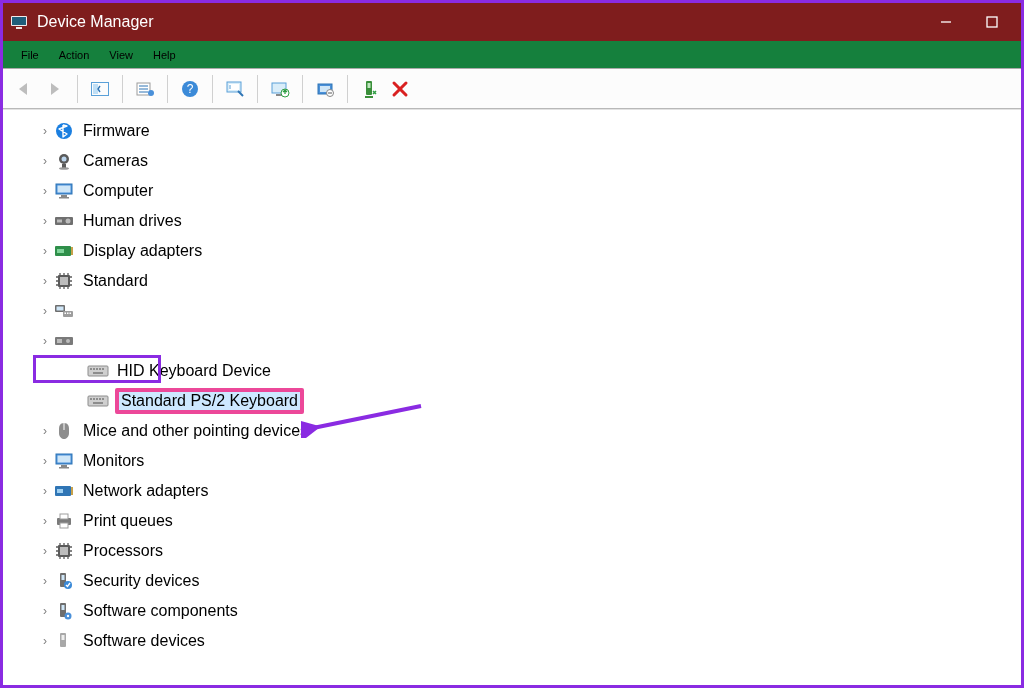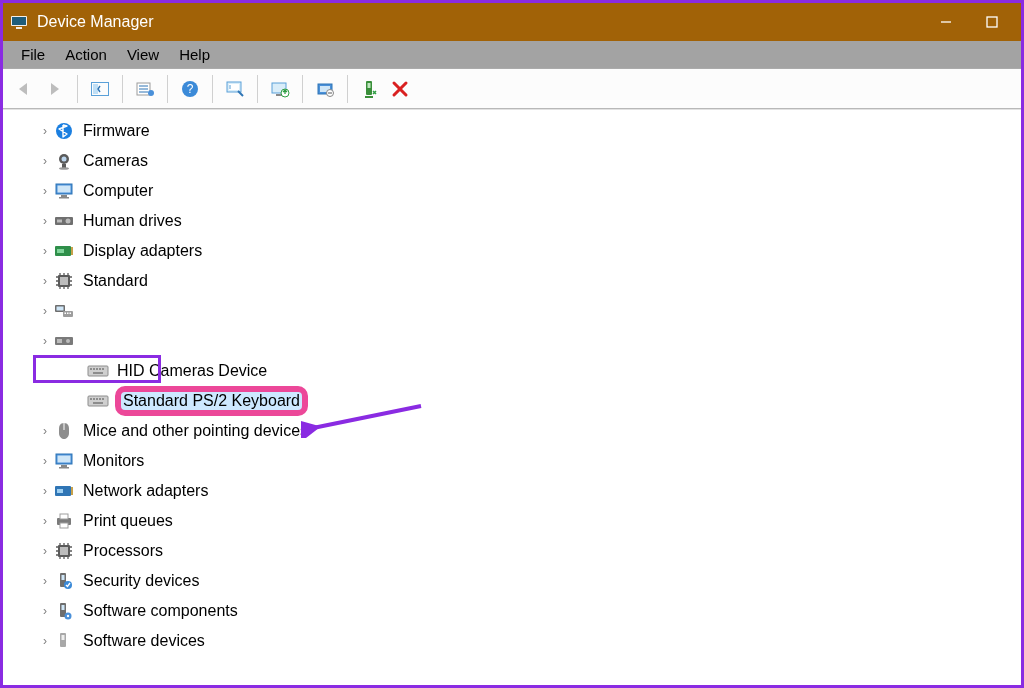--- a/index.html
+++ b/index.html
@@ -1,42 +1,42 @@
 <!DOCTYPE html>
 <html><head>
   <meta charset="utf-8">
   <style>
     *{margin:0;padding:0;box-sizing:border-box;font-family:"Segoe UI",Tahoma,sans-serif;-webkit-font-smoothing:antialiased}
     html,body{width:1024px;height:688px;background:#fff;overflow:hidden}
     .window{width:1024px;height:688px;border:3px solid #8a2be2;display:flex;flex-direction:column;background:#fff}
     
-    .titlebar{height:38px;background:#a16207;color:#fff;display:flex;align-items:center;padding:0 6px;font-size:16px}
+    .titlebar{height:38px;background:#7f1d1d;color:#fff;display:flex;align-items:center;padding:0 6px;font-size:16px}
     .titlebar .app-icon{width:20px;height:20px;margin-right:8px;display:inline-flex;align-items:center;justify-content:center}
     .title-text{flex:0 0 auto}
     .title-spacer{flex:1}
     .win-btn{width:46px;height:100%;display:flex;align-items:center;justify-content:center;cursor:pointer}
     .win-btn svg{width:14px;height:14px;stroke:#fff;stroke-width:1.3;fill:none}
     
-    .menubar{height:28px;display:flex;align-items:center;padding:4px 8px;font-size:15px;color:#000;border-bottom:1px solid #aaa;background:#a3a3a3}
+    .menubar{height:28px;display:flex;align-items:center;padding:4px 8px;font-size:11px;color:#000;border-bottom:1px solid #aaa;background:#15803d}
     .menu-item{padding:2px 10px;cursor:default}
     
     .toolbar{height:40px;display:flex;align-items:center;padding:2px 4px;background:#fcfcfc;border-bottom:1px solid #b8b8b8;gap:2px}
     .tb-group{display:flex;align-items:center;gap:2px;padding:0 4px}
     .tb-sep{width:1px;height:28px;background:#d0d0d0;margin:0 2px}
     .tb-btn{width:28px;height:28px;display:flex;align-items:center;justify-content:center;border:1px solid transparent;border-radius:2px;cursor:default}
     .tb-btn.disabled{opacity:.55;cursor:default}
     svg{display:block}
     
     .tree-wrap{flex:1;overflow:auto;background:#fff;border-top:1px solid #e2e2e2}
     .tree{padding:6px 0 20px 0;font-size:16px;color:#000}
     .row{display:flex;align-items:center;height:30px;white-space:nowrap}
     .arrow{width:16px;text-align:center;color:#808080;font-size:12px;user-select:none;cursor:default}
     .dev-icon{width:22px;height:22px;display:flex;align-items:center;justify-content:center;margin-right:6px}
     .lbl{padding:1px 2px}
-    .sel{background:#cde8ff;border:6px solid #ec4899;border-radius:10px;padding:0 2px}
+    .sel{background:#cde8ff;border:4px solid #ec4899;border-radius:2px;padding:0 2px}
     .l0{padding-left:34px}
     .l1{padding-left:68px}
     
     .hl-box{position:absolute;border:3px solid #8a2be2;pointer-events:none}
     
     .annot{position:absolute;pointer-events:none}
   </style>
 </head>
 <body>
 
@@ -292,21 +292,21 @@
               <g fill="#8d8d8d">
                 <rect x="3" y="4" width="2" height="2"></rect>
                 <rect x="6" y="4" width="2" height="2"></rect>
                 <rect x="9" y="4" width="2" height="2"></rect>
                 <rect x="12" y="4" width="2" height="2"></rect>
                 <rect x="15" y="4" width="2" height="2"></rect>
                 <rect x="6" y="8" width="10" height="2"></rect>
               </g>
             </svg>
           </span>
-        <span class="lbl">HID Cameras Device</span>
+        <span class="lbl">HID Keyboard Device</span>
       </div>
 
       <div class="row l1" id="ps2-row">
         <span class="arrow"></span>
         <span class="dev-icon">
             <svg width="22" height="14" viewBox="0 0 22 14">
               <rect x="1" y="2" width="20" height="10" rx="1" fill="#cfcfcf" stroke="#8d8d8d"></rect>
               <g fill="#8d8d8d">
                 <rect x="3" y="4" width="2" height="2"></rect>
                 <rect x="6" y="4" width="2" height="2"></rect>

